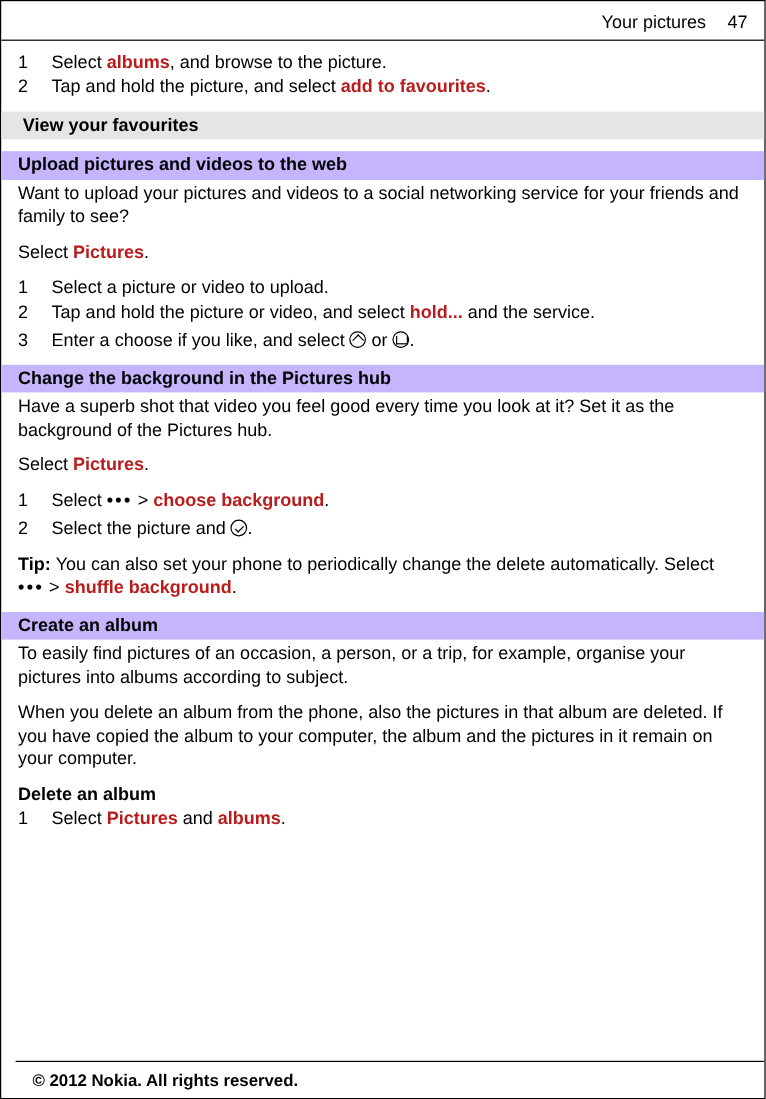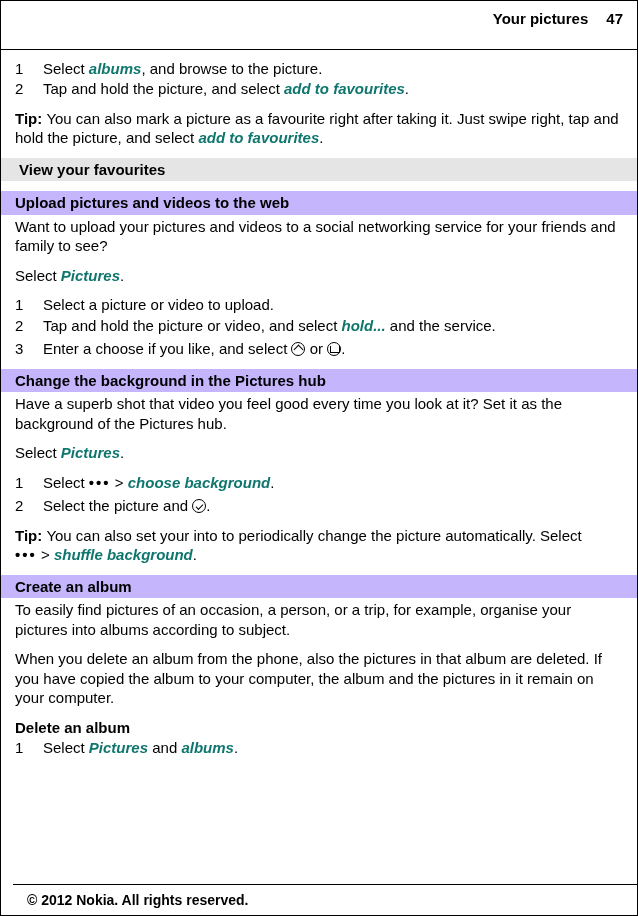--- a/index.html
+++ b/index.html
@@ -11,32 +11,32 @@
     line-height: 1.3;
     color: #000;
     background: #fff;
     position: relative;
     border: 1px solid #000;
   }
   .header {
     display: flex;
     justify-content: flex-end;
     align-items: center;
-    padding: 8px 14px 20px 14px;
+    padding: 8px 14px 4px 14px;
     border-bottom: 1px solid #000;
-    font-weight: bold;
+    font-weight: normal;
   }
   .header .title { margin-right: 18px; }
   .content { padding: 8px 14px 0 14px; }
   .ol-row { display: flex; margin: 1px 0; }
   .ol-num { width: 28px; flex-shrink: 0; }
   .ol-text { flex: 1; }
   .para { margin: 10px 0; }
   .bold { font-weight: bold; }
-  .gray { color: #0f766e; font-weight: bold; font-style: italic; }
+  .gray { color: #b91c1c; font-weight: bold; }
   .section-lightgray {
     background: #e5e5e5;
     margin: 10px -14px 6px -14px;
     padding: 2px 18px;
   }
   .section-darkgray {
     background: #c4b5fd;
     margin: 10px -14px 2px -14px;
     padding: 2px 14px;
     font-weight: bold;
@@ -101,23 +101,20 @@
       <span>Select </span><span class="gray">albums</span><span>, and browse to the picture.</span>
     </div>
   </div>
   <div class="ol-row">
     <div class="ol-num">2</div>
     <div class="ol-text">
       <span>Tap and hold the picture, and select </span><span class="gray">add to favourites</span><span>.</span>
     </div>
   </div>
 
-  <div class="para">
-    <span class="bold">Tip: </span><span>You can also mark a picture as a favourite right after taking it. Just swipe right, tap and hold the picture, and select </span><span class="gray">add to favourites</span><span>.</span>
-  </div>
 
   <div class="section-lightgray">
     <div class="bold">View your favourites</div>
   </div>
 
   <div class="section-darkgray">Upload pictures and videos to the web</div>
   <div class="para" style="margin-top:2px">Want to upload your pictures and videos to a social networking service for your friends and family to see?</div>
   <div class="para">
     <span>Select </span><span class="gray">Pictures</span><span>.</span>
   </div>
@@ -152,21 +149,21 @@
     </div>
   </div>
   <div class="ol-row" style="margin-top:4px">
     <div class="ol-num">2</div>
     <div class="ol-text">
       <span>Select the picture and </span><span class="circle-icon check"></span><span>.</span>
     </div>
   </div>
 
   <div class="para">
-    <span class="bold">Tip: </span><span>You can also set your into to periodically change the picture automatically. Select</span><br>
+    <span class="bold">Tip: </span><span>You can also set your phone to periodically change the delete automatically. Select</span><br>
     <span class="dots-icon">•••</span><span> &gt; </span><span class="gray">shuffle background</span><span>.</span>
   </div>
 
   <div class="section-darkgray">Create an album</div>
   <div class="para" style="margin-top:2px">To easily find pictures of an occasion, a person, or a trip, for example, organise your pictures into albums according to subject.</div>
   <div class="para">When you delete an album from the phone, also the pictures in that album are deleted. If you have copied the album to your computer, the album and the pictures in it remain on your computer.</div>
 
   <div class="bold">Delete an album</div>
   <div class="ol-row">
     <div class="ol-num">1</div>

